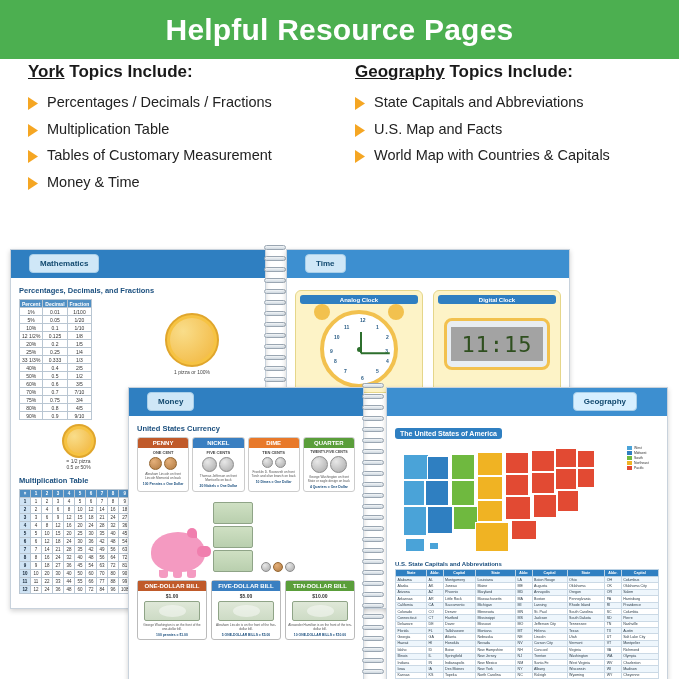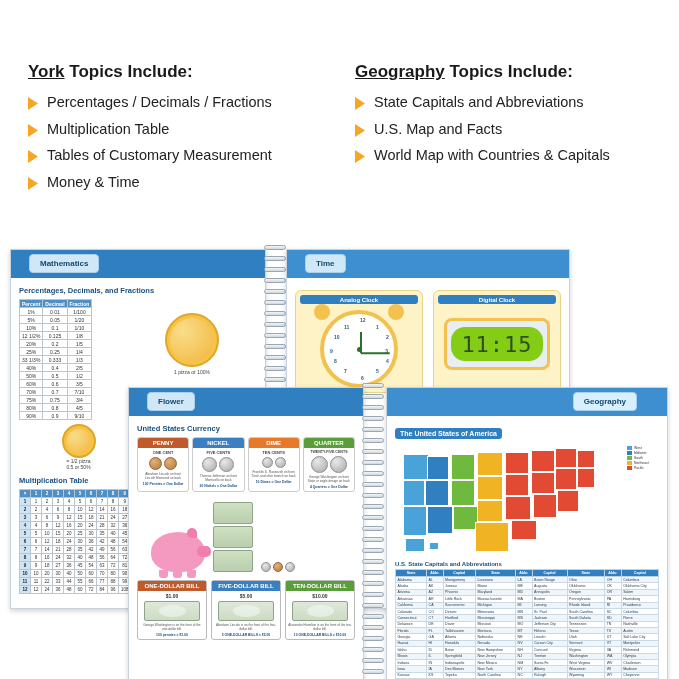--- a/index.html
+++ b/index.html
@@ -110,21 +110,21 @@
     background: #ffffff; border: 4px solid #f2c14e; position: relative; margin: 0 auto;
   }
   .analog .num { position:absolute; font-size:5px; color:#2a5d86; font-weight:bold; }
   .hand { position:absolute; background:#2d6f2d; transform-origin: bottom center; }
   .bell { position:absolute; width:16px; height:16px; border-radius:50%; background:#f2c14e; top:-6px; }
   .digital {
     width: 106px; height: 52px; border-radius: 8px; background: #e9eef2;
     border: 3px solid #f2c14e; display:flex; align-items:center; justify-content:center; margin: 0 auto;
   }
   .digital-screen {
-    width: 92px; height: 34px; background:#84cc16; border-radius:14px;
+    width: 92px; height: 34px; background:#a3a3a3; border-radius:0;
     display:flex; align-items:center; justify-content:center;
     font-family:"DejaVu Sans Mono", monospace; font-size: 22px; color:#2f4f1f; letter-spacing:1px;
   }
 
   
   .coin-col { border: 1px solid #ccc; border-radius:3px; overflow:hidden; background:#fff; }
   .coin-head { color:#fff; font-size:6px; font-weight:bold; text-align:center; padding:2px 0; }
   .coin { border-radius:50%; background: radial-gradient(circle at 35% 30%, #e8e8e8, #a9a9a9); border:1px solid #8d8d8d; }
   .coin.copper { background: radial-gradient(circle at 35% 30%, #e5b07a, #b07a42); border-color:#94652f; }
   .bill-card { border:1px solid #bbb; border-radius:3px; background:#fff; }
@@ -159,20 +159,23 @@
   .facts-col div { margin-bottom:1.2px; color:#334; }
   .facts-col b { color:#1d5e8a; }
 
   .hdr-blue { background:#2f7fc1; color:#fff; font-size:7px; font-weight:bold; padding:2px 5px; border-radius:3px; display:inline-block; }
 </style>
 </head>
 <body>
 
 <div class="page">
 
+  <div class="banner">
+    <div class="banner-title">Helpful Resource Pages</div>
+  </div>
 
   <div class="topics">
 
     <div class="col col-math">
       <div class="col-head">
         <span class="u">York</span><span> Topics Include:</span>
       </div>
       <div class="item">
         <span class="bullet">
             <svg width="10" height="13" viewBox="0 0 10 13">
@@ -635,21 +638,21 @@
             </div>
           </div>
         </div>
       </div>
     </div>
 
     <div class="book book-front">
 
       <div class="page-left">
         <div class="topbar"></div>
-        <div class="tab tab-left">Flower</div>
+        <div class="tab tab-left">Money</div>
         <div class="page-body">
           <div class="sec-title">United States Currency</div>
 
           <div style="display:flex; gap:3px;">
             <div class="coin-col" style="flex:1;">
               <div class="coin-head" style="background:#c05a2a;">PENNY</div>
               <div style="padding:2px; text-align:center;">
                 <div style="font-size:4px;font-weight:bold;color:#444;">ONE CENT</div>
                 <div style="display:flex;justify-content:center;gap:2px;margin:2px 0;">
                   <span class="coin copper" style="width:13px;height:13px;display:inline-block;"></span>

